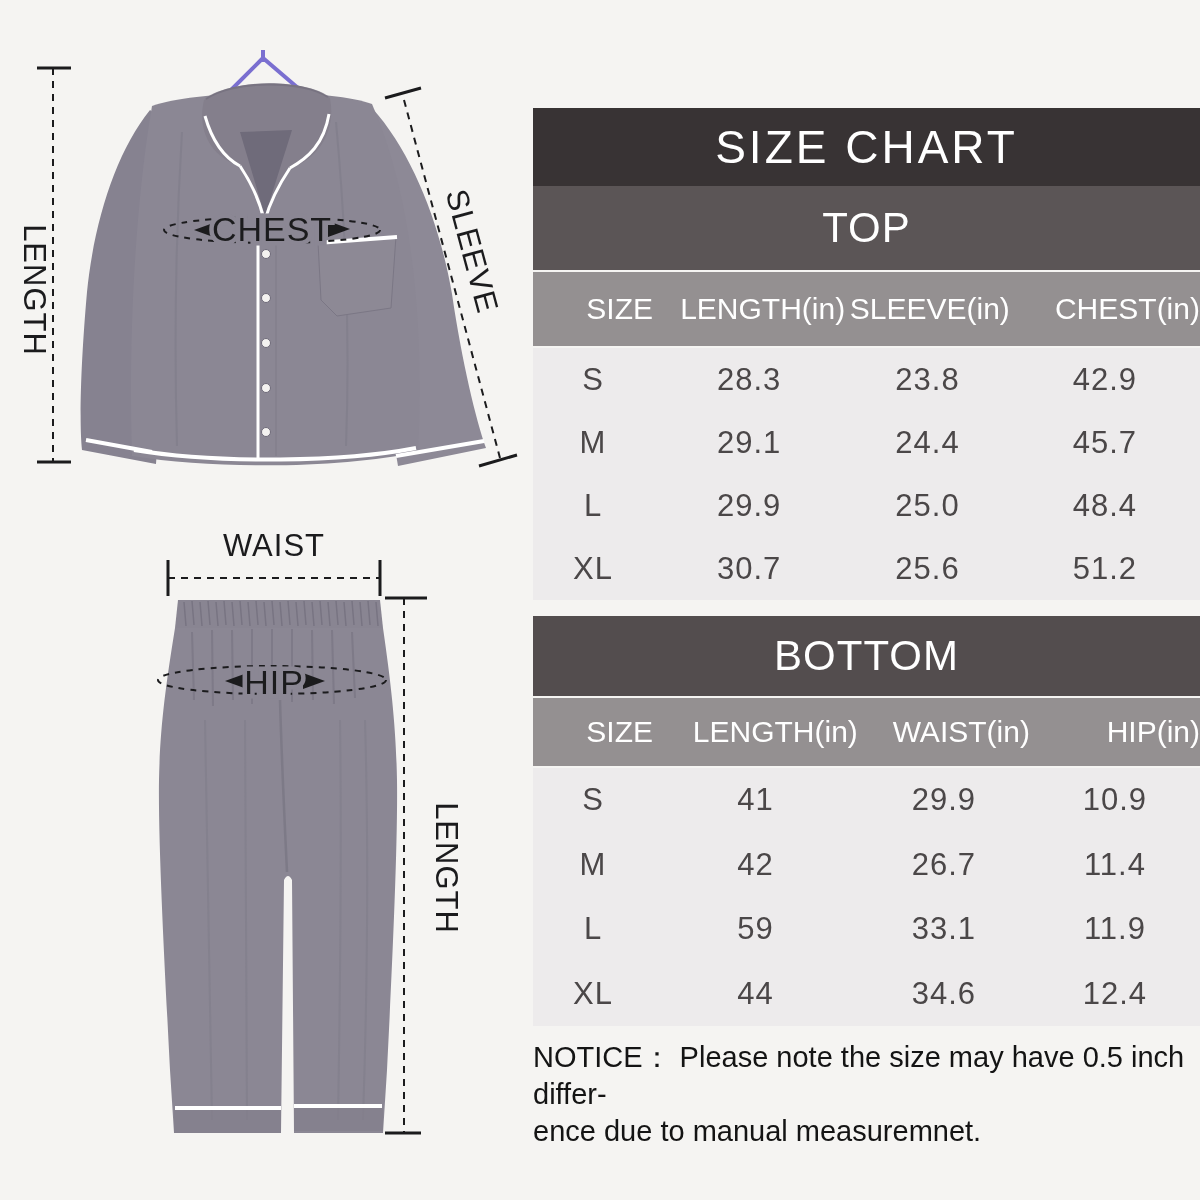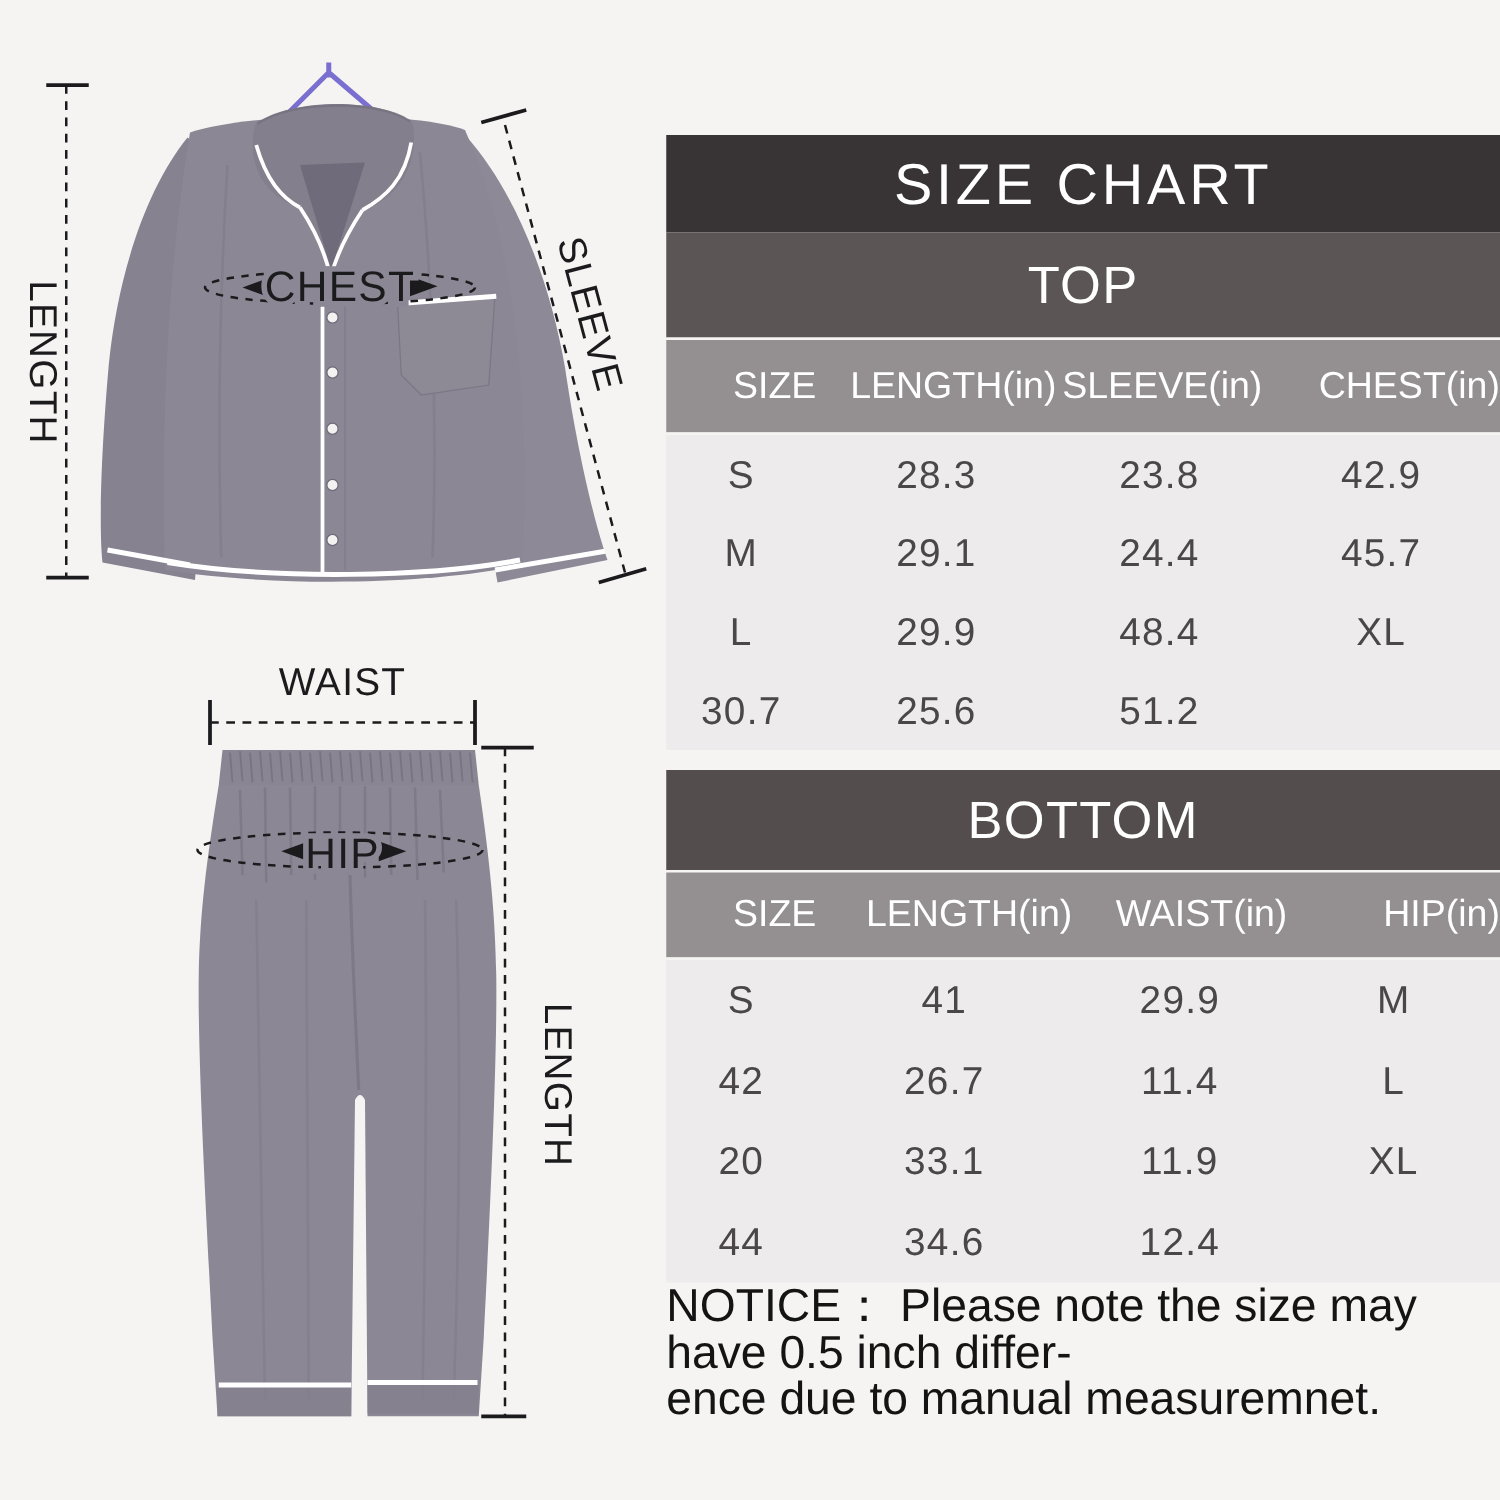--- a/index.html
+++ b/index.html
@@ -25,21 +25,21 @@
   .colhdr{display:grid;background:#949091;color:#fff;font-size:30px;align-items:center}
   .colhdr-top{height:74px}
   .colhdr-bottom{height:68px}
   .colhdr > div{text-align:right}
   .tbody{display:grid;background:#edebec;color:#4b4748;font-size:31px;letter-spacing:1px;border-top:2px solid #f5f4f2}
   .tbody-top{grid-auto-rows:63px}
   .tbody-bottom{grid-auto-rows:64.5px}
   .grid-top{grid-template-columns:18% 28.8% 24.7% 28.5%}
   .grid-bottom{grid-template-columns:18% 30.7% 25.8% 25.5%}
   .cell{display:flex;align-items:center;justify-content:center}
-  .notice{font-size:37px;line-height:37px;color:#141414}
+  .notice{margin-top:13px;font-size:29px;line-height:37px;color:#141414}
 </style>
 </head>
 <body>
 
 <div class="diagram">
 <svg width="533" height="1200" viewBox="0 0 533 1200" xmlns="http://www.w3.org/2000/svg">
 
   <g>
 
     <path d="M263,50 L263,62 M263,58 L231,90 M263,58 L298,88" stroke="#7a6fd0" stroke-width="4" fill="none"></path>
@@ -135,20 +135,21 @@
     <div class="cell">S</div>
     <div class="cell">28.3</div>
     <div class="cell">23.8</div>
     <div class="cell">42.9</div>
     <div class="cell">M</div>
     <div class="cell">29.1</div>
     <div class="cell">24.4</div>
     <div class="cell">45.7</div>
     <div class="cell">L</div>
     <div class="cell">29.9</div>
+    <div class="cell">25.0</div>
     <div class="cell">48.4</div>
     <div class="cell">XL</div>
     <div class="cell">30.7</div>
     <div class="cell">25.6</div>
     <div class="cell">51.2</div>
   </div>
 
   <div class="gap"></div>
 
   <div class="band band-bottom">BOTTOM</div>
@@ -158,26 +159,27 @@
     <div>SIZE</div>
     <div>LENGTH(in)</div>
     <div>WAIST(in)</div>
     <div>HIP(in)</div>
   </div>
 
   <div class="tbody tbody-bottom grid-bottom">
     <div class="cell">S</div>
     <div class="cell">41</div>
     <div class="cell">29.9</div>
+    <div class="cell">10.9</div>
     <div class="cell">M</div>
     <div class="cell">42</div>
     <div class="cell">26.7</div>
     <div class="cell">11.4</div>
     <div class="cell">L</div>
-    <div class="cell">20</div>
+    <div class="cell">59</div>
     <div class="cell">33.1</div>
     <div class="cell">11.9</div>
     <div class="cell">XL</div>
     <div class="cell">44</div>
     <div class="cell">34.6</div>
     <div class="cell">12.4</div>
   </div>
 
   <div class="notice">
     <div>NOTICE： Please note the size may have 0.5 inch differ-</div>

